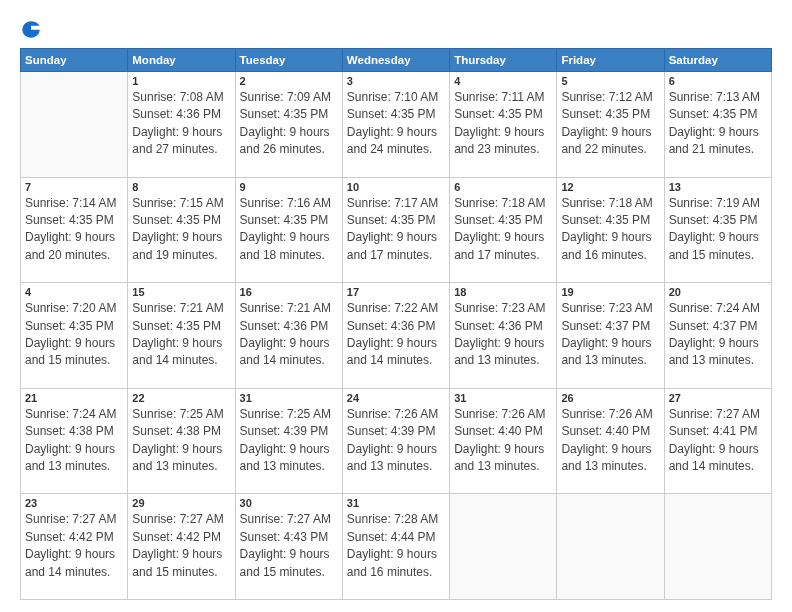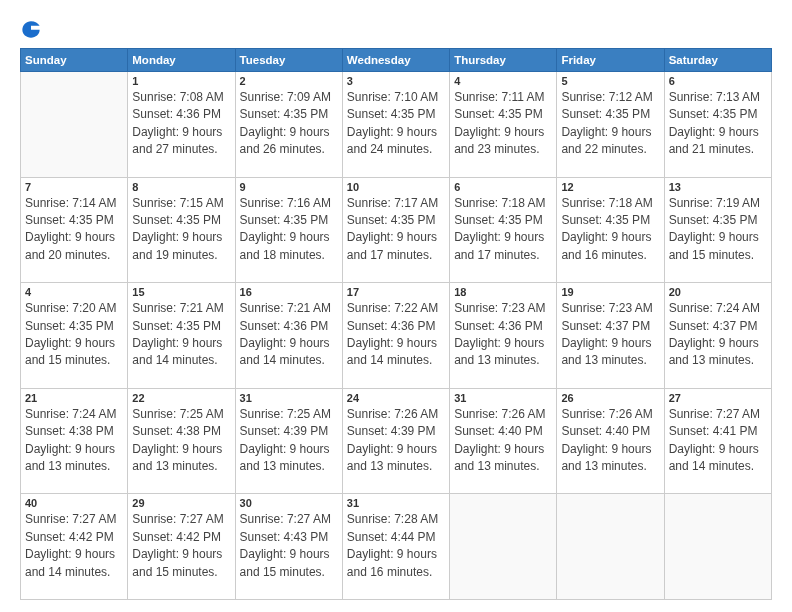--- a/index.html
+++ b/index.html
@@ -241,21 +241,21 @@
             <span class="day-num">26</span>
             <div class="day-info">Sunrise: 7:26 AM<br>Sunset: 4:40 PM<br>Daylight: 9 hours<br>and 13 minutes.</div>
           </td>
           <td>
             <span class="day-num">27</span>
             <div class="day-info">Sunrise: 7:27 AM<br>Sunset: 4:41 PM<br>Daylight: 9 hours<br>and 14 minutes.</div>
           </td>
         </tr>
         <tr>
           <td>
-            <span class="day-num">40</span>
+            <span class="day-num">23</span>
             <div class="day-info">Sunrise: 7:27 AM<br>Sunset: 4:42 PM<br>Daylight: 9 hours<br>and 14 minutes.</div>
           </td>
           <td>
             <span class="day-num">29</span>
             <div class="day-info">Sunrise: 7:27 AM<br>Sunset: 4:42 PM<br>Daylight: 9 hours<br>and 15 minutes.</div>
           </td>
           <td>
             <span class="day-num">30</span>
             <div class="day-info">Sunrise: 7:27 AM<br>Sunset: 4:43 PM<br>Daylight: 9 hours<br>and 15 minutes.</div>
           </td>

